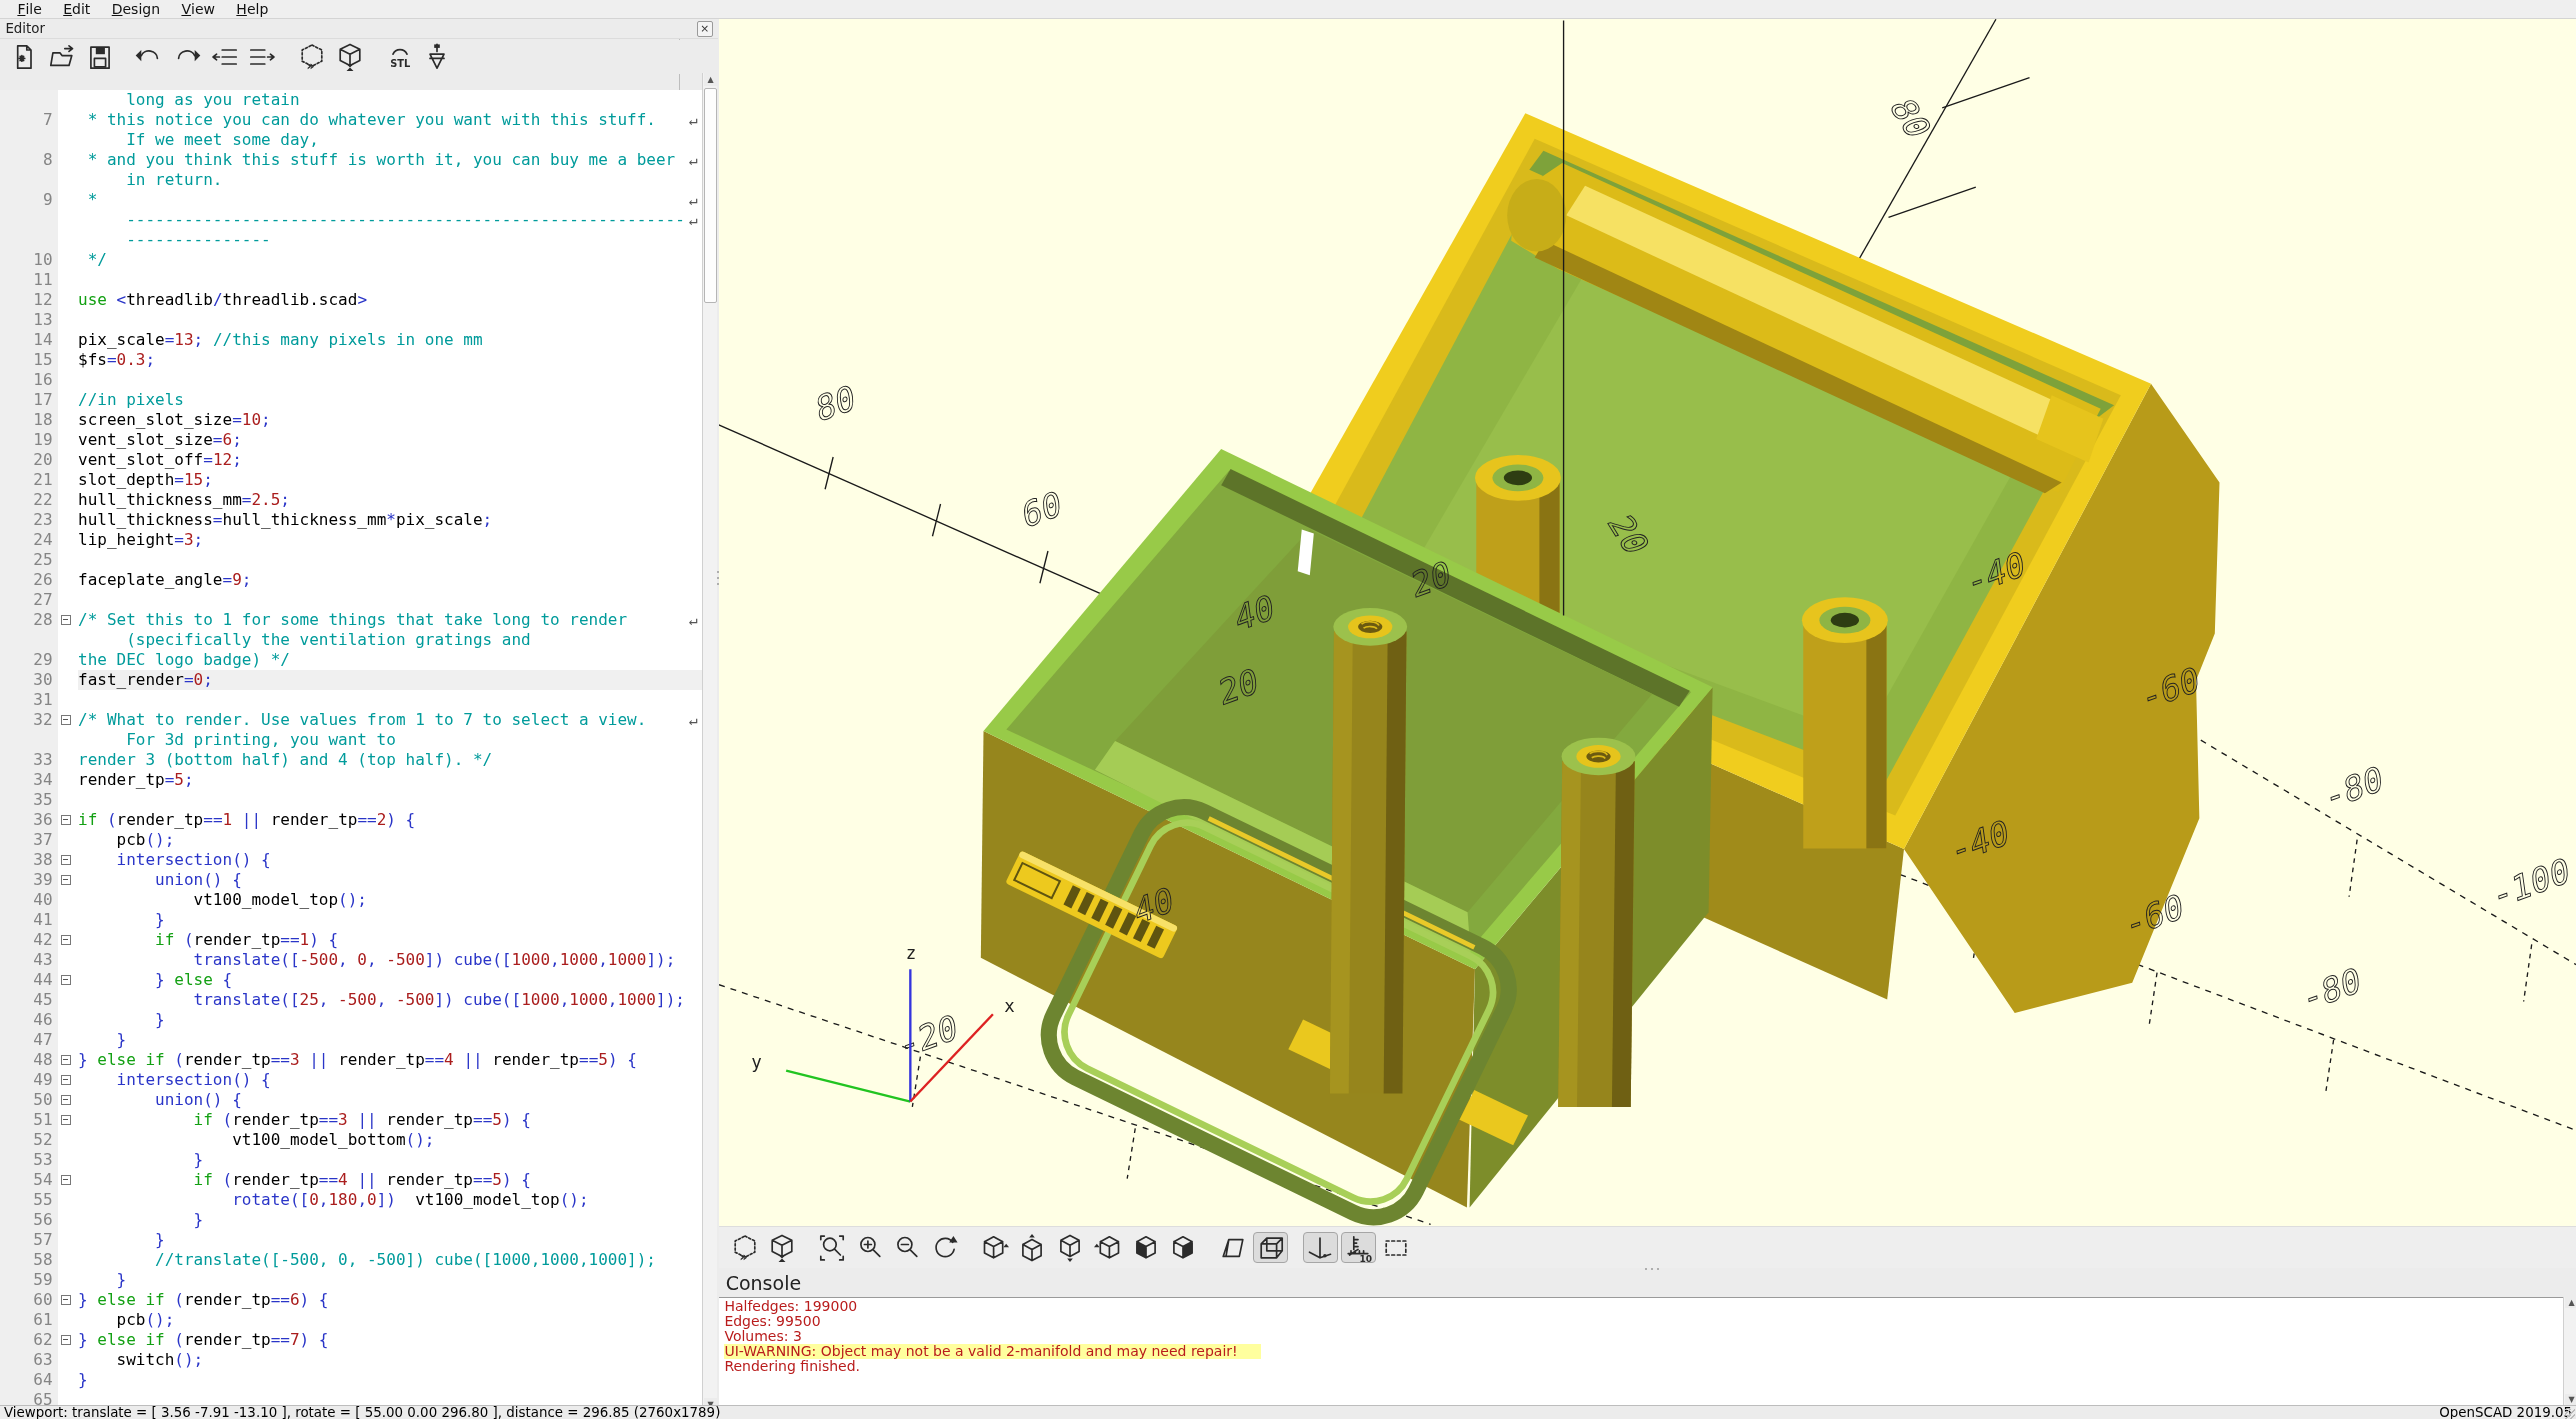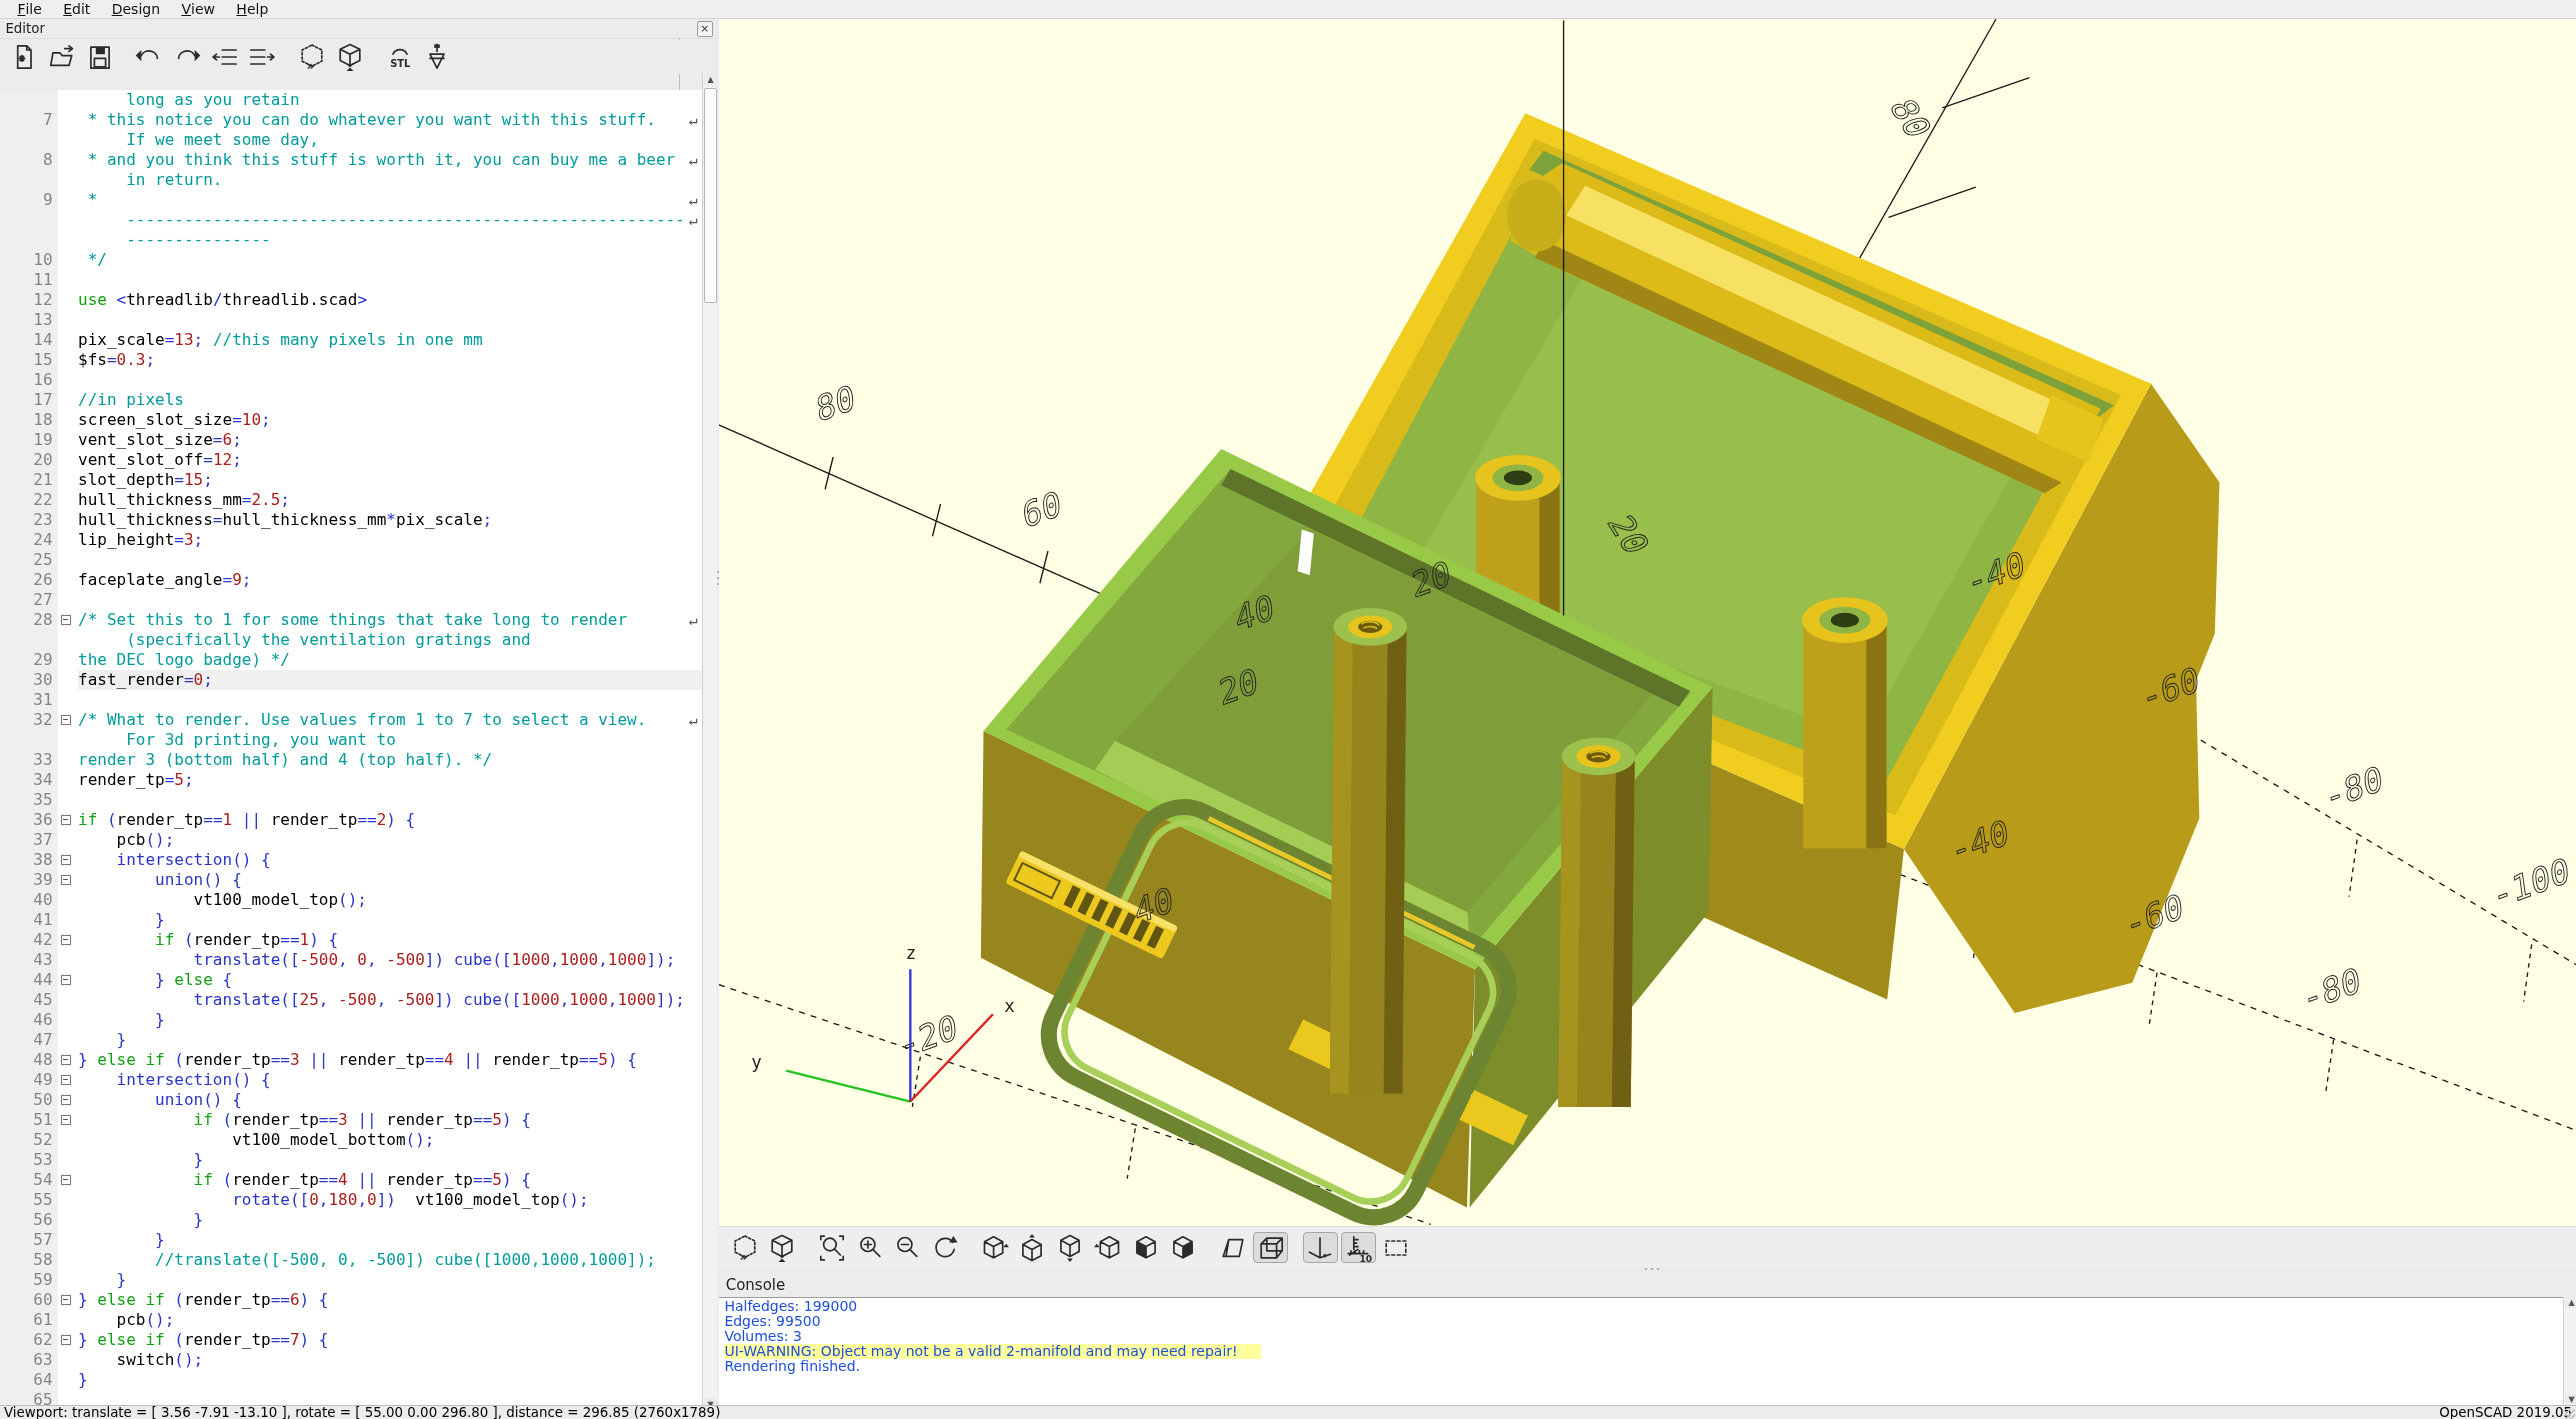--- a/index.html
+++ b/index.html
@@ -61,23 +61,23 @@
   #viewport svg{display:block;}
 
   
   #view-toolbar{left:719px;top:1226px;width:1857px;height:42px;background:#eeeeee;display:flex;align-items:center;
      gap:2.7px;padding-left:8px;border-top:0.7px solid #dddddd;}
   #hsplit-dots{left:1632px;top:1268px;width:40px;height:4px;display:flex;gap:4px;justify-content:center;}
   #hsplit-dots i{width:2px;height:2px;background:#9a9a9a;border-radius:50%;}
 
   
   #console-title{left:719px;top:1273px;width:1857px;height:24px;background:#ececec;display:flex;align-items:flex-end;
-     padding:0 0 2.7px 6.7px;font-size:15px;color:#222;}
+     padding:0 0 2.7px 6.7px;font-size:19px;color:#222;}
   #console-body{left:719px;top:1297px;width:1844px;height:108px;background:#ffffff;border-top:0.7px solid #9a9a9a;
-     font-size:14px;color:#1d4ed8;padding:1.3px 0 0 5.4px;overflow:hidden;}
+     font-size:14px;color:#b91c1c;padding:1.3px 0 0 5.4px;overflow:hidden;}
   .con-line{height:15px;line-height:15px;white-space:pre;}
   .con-line.warn{background:#ffff9e;display:inline-block;padding-right:23px;}
   .con-line.warn-row{height:15px;}
   #con-vscroll{left:2563px;top:1297px;width:13.4px;height:108px;background:#f2f2f2;border-left:0.7px solid #d0d0d0;}
 
   
   #status-bar{left:0;top:1405px;width:2576px;height:14.8px;background:#ececec;border-top:0.7px solid #bdbdbd;
      display:flex;align-items:center;font-size:13.4px;color:#000;}
   #status-left{flex:1;padding-left:4px;}
   #status-right{padding-right:4px;}

